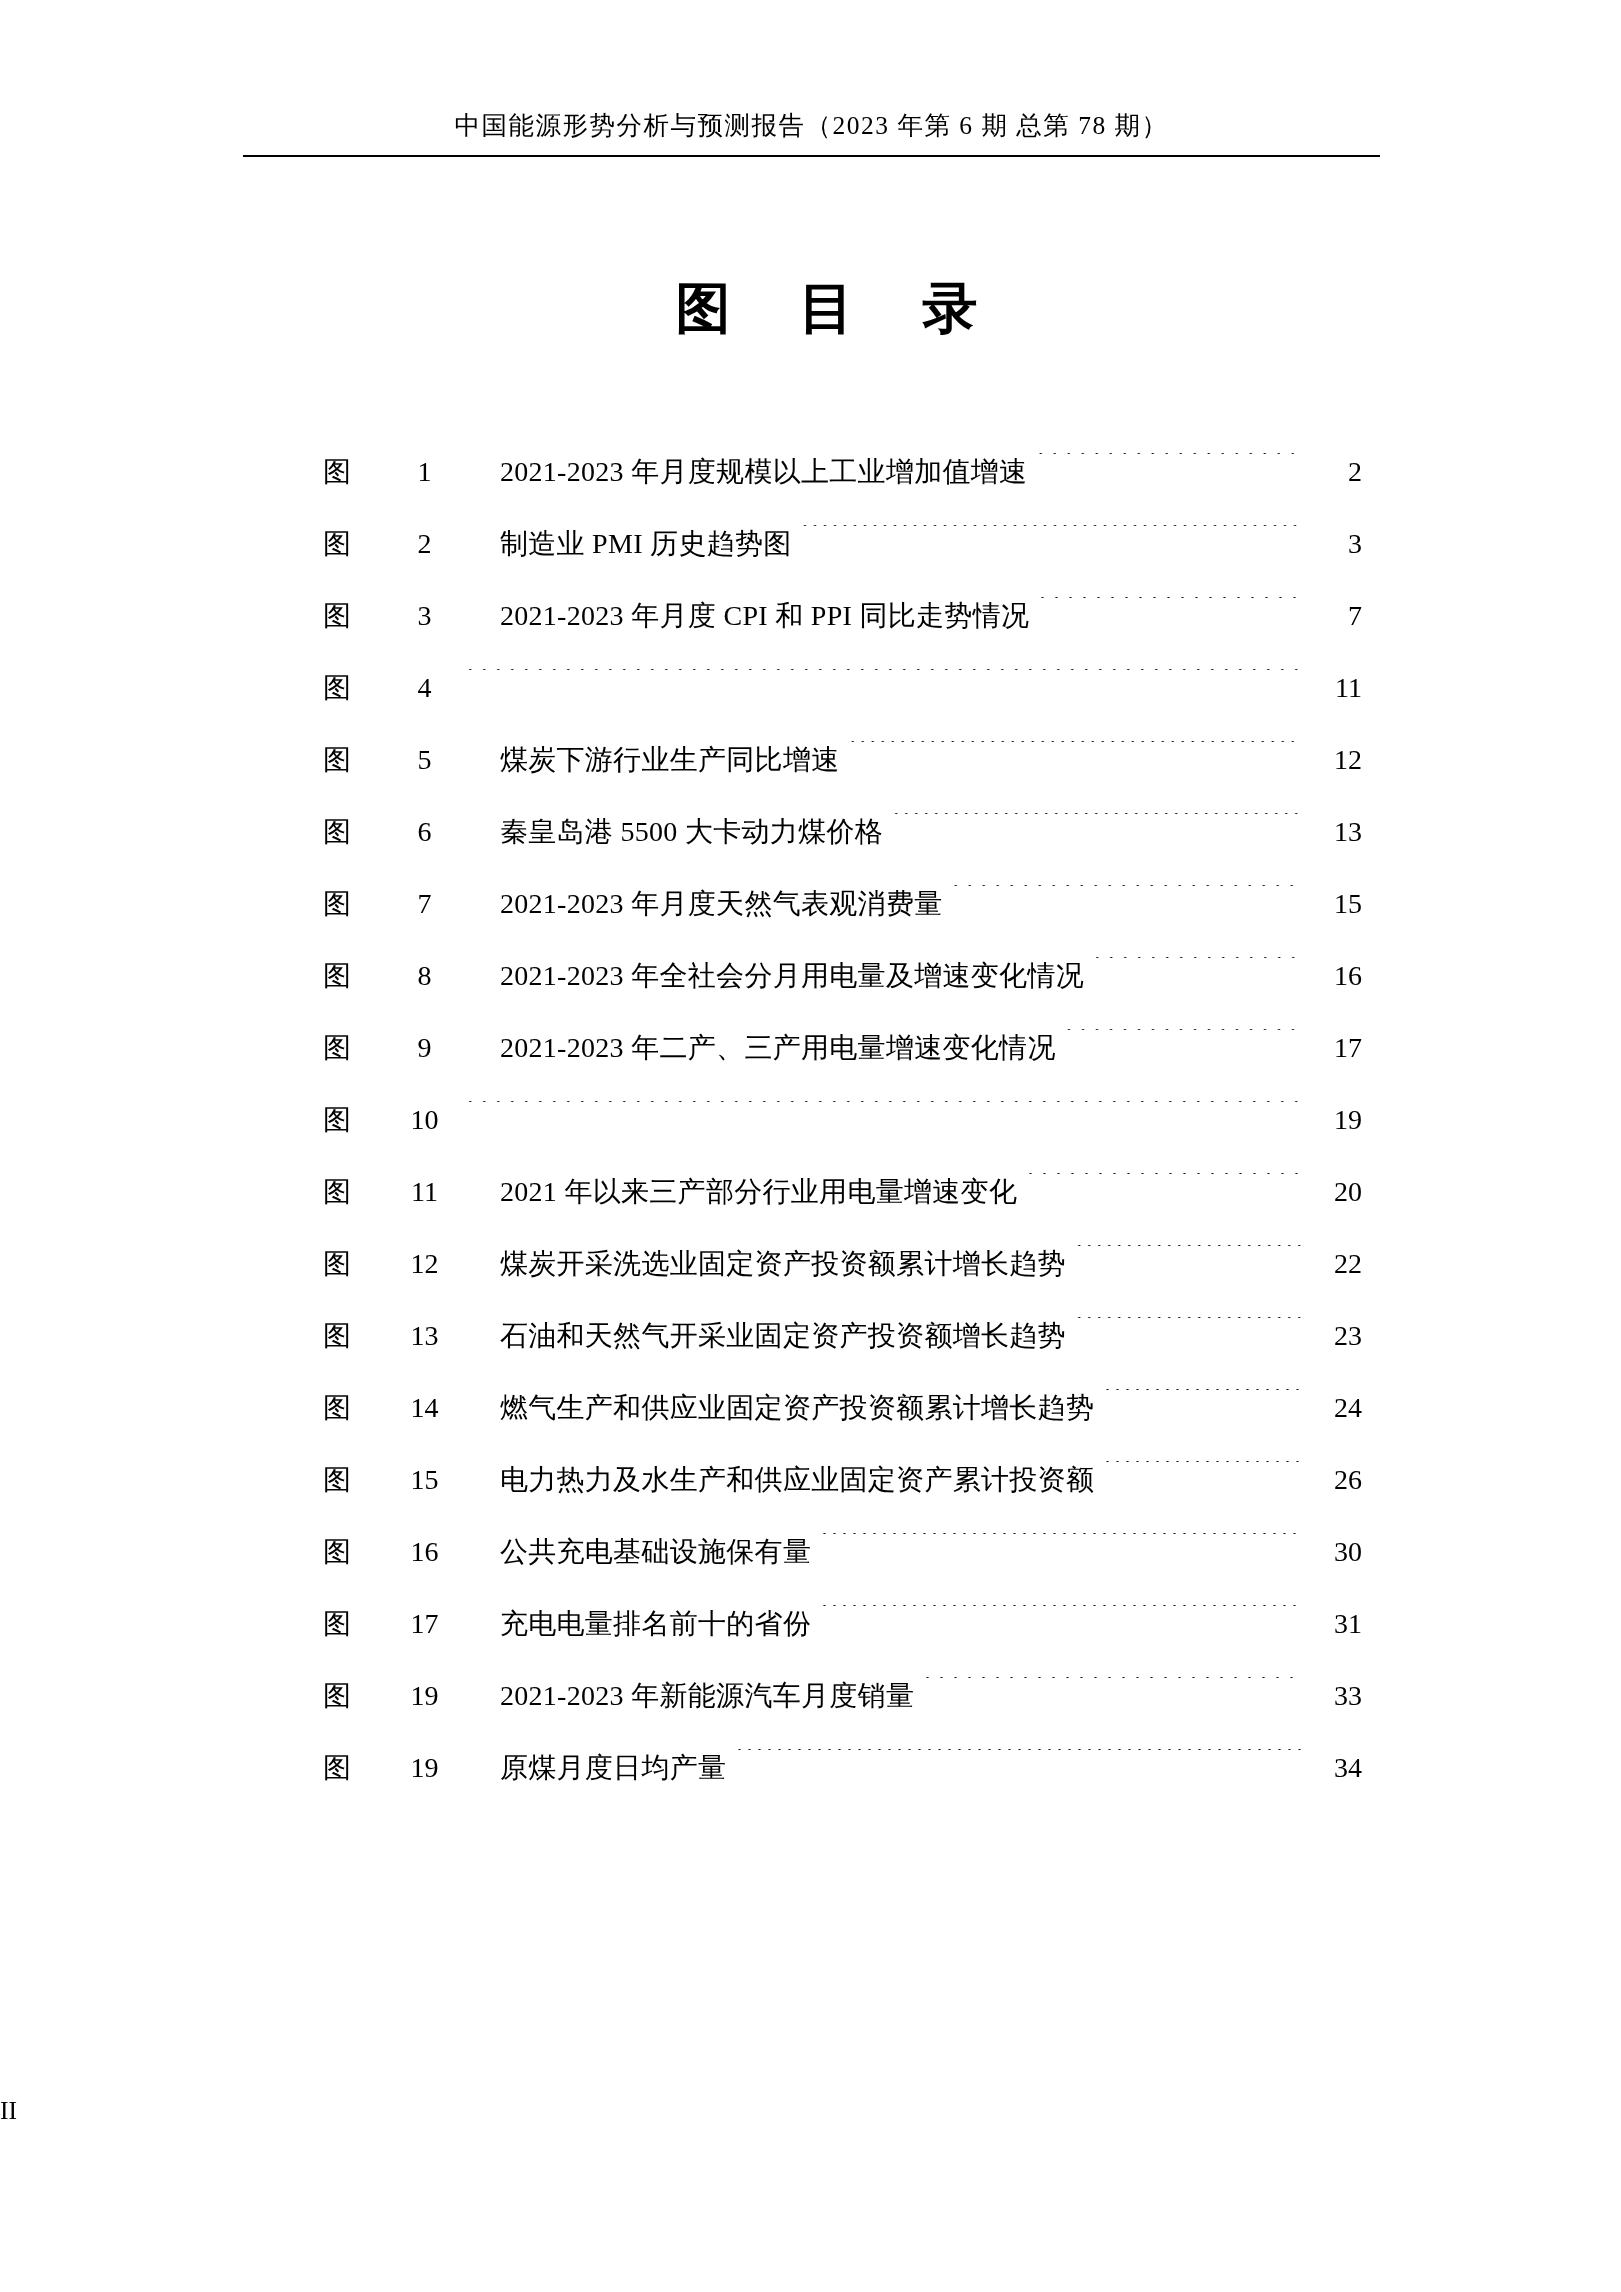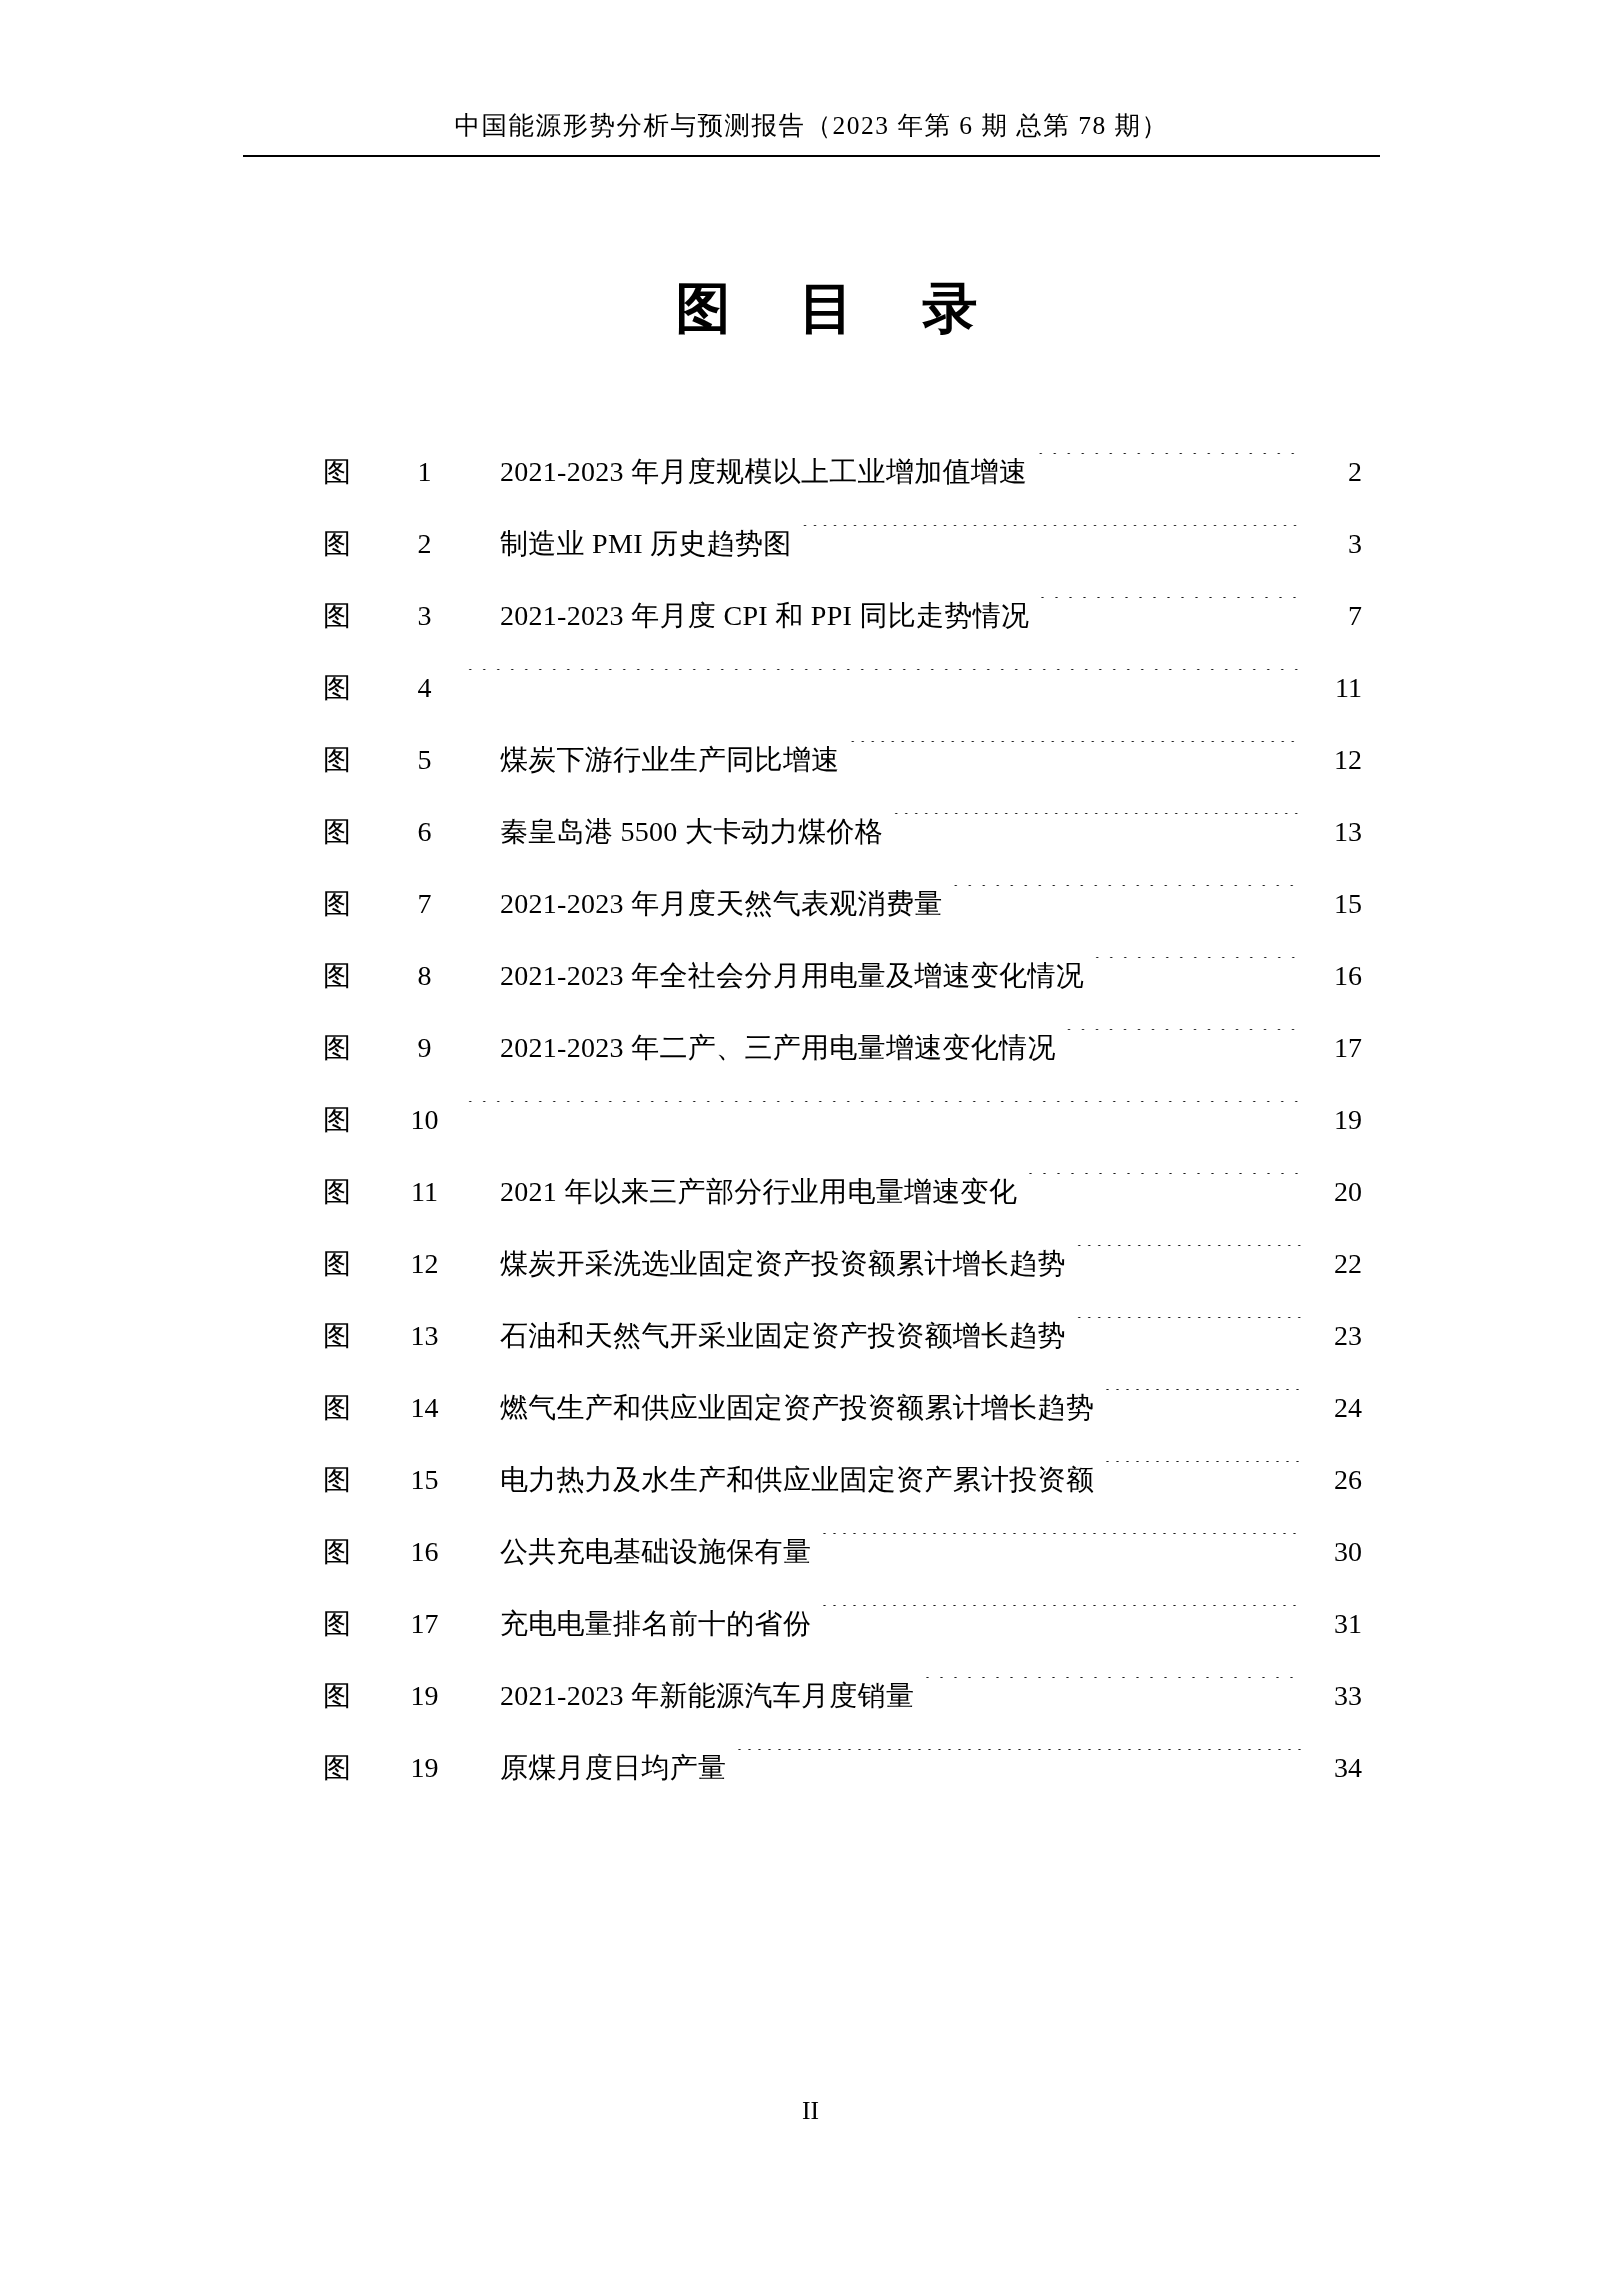--- a/index.html
+++ b/index.html
@@ -113,21 +113,20 @@
     flex: 0 0 auto;
     width: 57px;
     text-align: right;
   }
   
   .footer {
     position: absolute;
     left: 0;
     top: 2096px;
     width: 1621px;
-    text-align: center;
     font-size: 25.5px;
   }
 </style>
 </head>
 <body>
 
 <div class="page">
 
   <div class="header">
     <div class="header-text">中国能源形势分析与预测报告（2023 年第 6 期  总第 78 期）</div>

